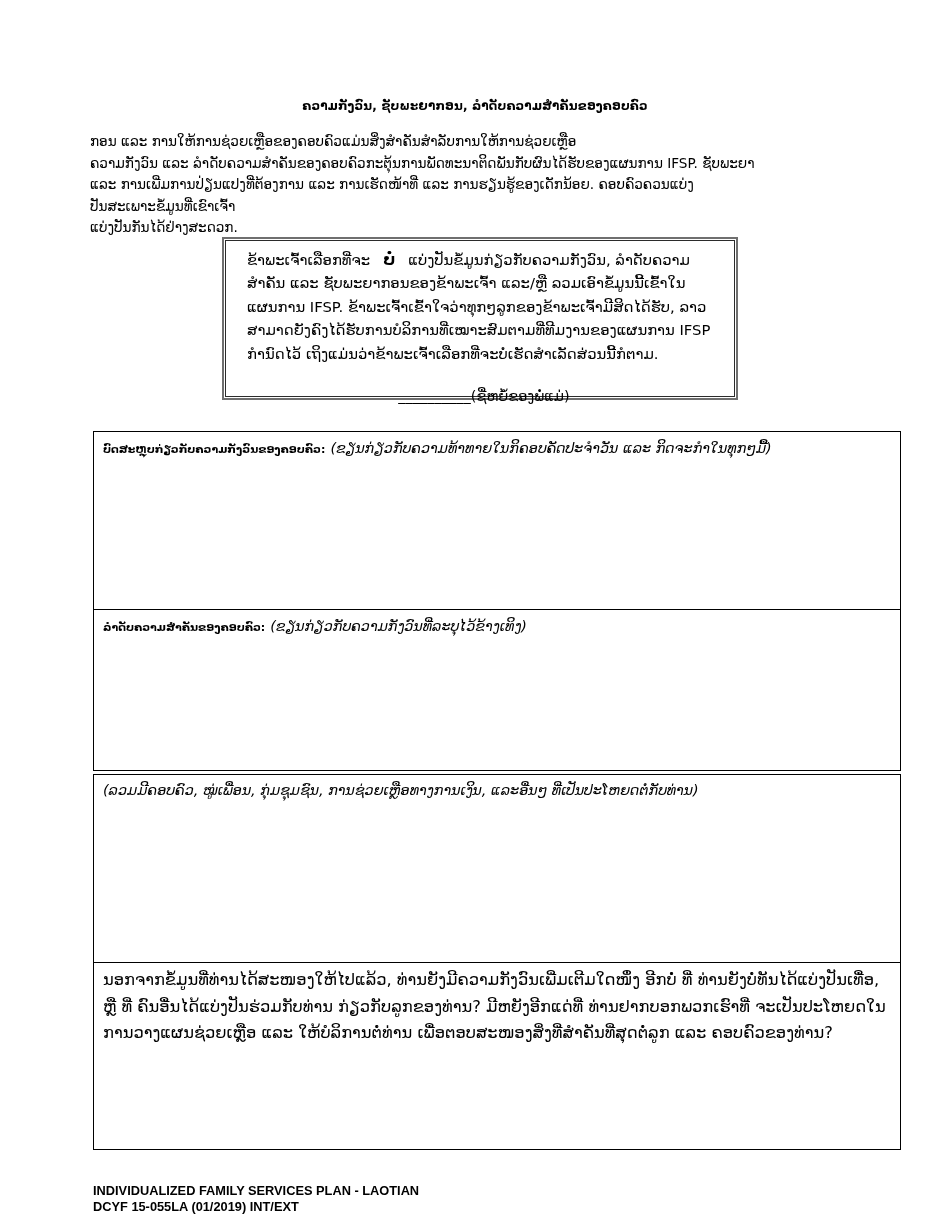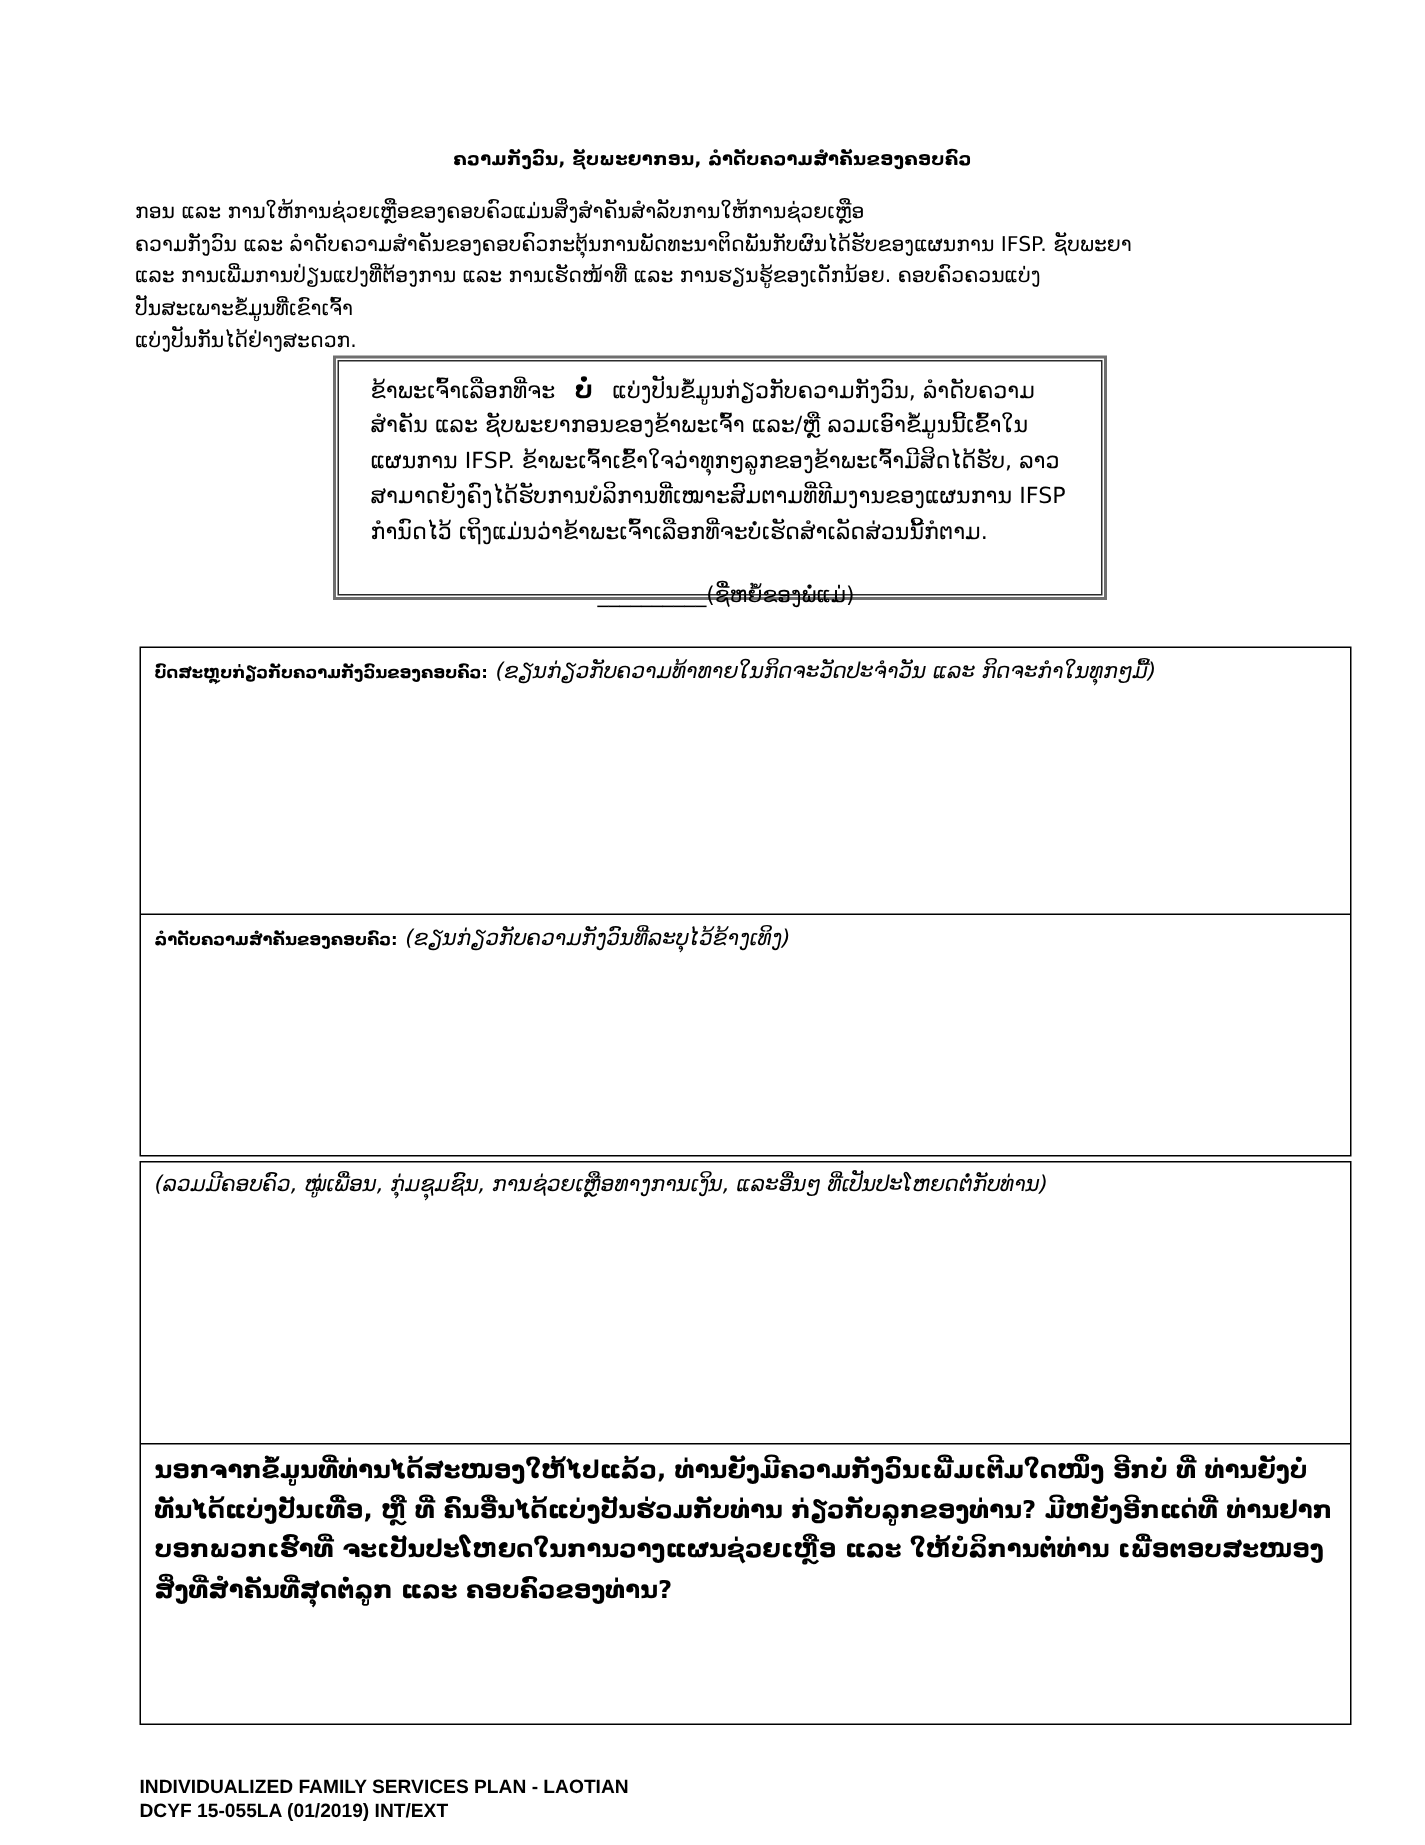--- a/index.html
+++ b/index.html
@@ -35,21 +35,21 @@
   .tbl-a{top:431px;}
   .tbl-b{top:774px;}
   .row{box-sizing:border-box;padding:4px 9px;overflow:hidden;}
   .row-1{height:178px;border-bottom:1px solid #000;}
   .row-2{height:160px;}
   .row-3{height:188px;border-bottom:1px solid #000;}
   .row-4{height:186px;}
   .h{font-weight:700;font-size:11px;line-height:24px;}
   .note{font-style:italic;font-weight:400;font-size:14.4px;}
   .note-block{display:block;font-style:italic;font-size:14.4px;line-height:23px;}
-  .q{font-weight:700;font-size:16.3px;line-height:26.6px;margin:0;}
+  .q{font-weight:400;font-size:16.3px;line-height:26.6px;margin:0;}
   .footer{
     position:absolute;left:93px;top:1183px;
     font-family:"Liberation Sans","DejaVu Sans",sans-serif;
     font-weight:700;font-size:12.8px;line-height:15.6px;
   }
 </style>
 </head>
 <body>
 
 <div class="page">
@@ -67,21 +67,21 @@
   <div class="optout">
     <div class="optout-inner">
       <p><span>ຂ້າພະເຈົ້າເລືອກທີ່ຈະ</span><span class="not-word">ບໍ່</span><span>ແບ່ງປັນຂໍ້ມູນກ່ຽວກັບຄວາມກັງວົນ, ລຳດັບຄວາມສຳຄັນ ແລະ ຊັບພະຍາກອນຂອງຂ້າພະເຈົ້າ ແລະ/ຫຼື ລວມເອົາຂໍ້ມູນນີ້ເຂົ້າໃນແຜນການ IFSP. ຂ້າພະເຈົ້າເຂົ້າໃຈວ່າທຸກໆລູກຂອງຂ້າພະເຈົ້າມີສິດໄດ້ຮັບ, ລາວສາມາດຍັງຄົງໄດ້ຮັບການບໍລິການທີ່ເໝາະສົມຕາມທີ່ທີມງານຂອງແຜນການ IFSP ກຳນົດໄວ້ ເຖິງແມ່ນວ່າຂ້າພະເຈົ້າເລືອກທີ່ຈະບໍ່ເຮັດສຳເລັດສ່ວນນີ້ກໍຕາມ.</span></p>
       <div class="sig-line"><span>__________</span><span>(ຊື່ຫຍໍ້ຂອງພໍ່ແມ່)</span></div>
     </div>
   </div>
 
   <div class="tbl tbl-a">
     <div class="row row-1">
       <span class="h">ບົດສະຫຼຸບກ່ຽວກັບຄວາມກັງວົນຂອງຄອບຄົວ:</span>
-      <span class="h note">(ຂຽນກ່ຽວກັບຄວາມທ້າທາຍໃນກິດຈະວັດປະຈຳວັນ ແລະ ກິດຈະກຳໃນທຸກໆມື້)</span>
+      <span class="h note">(ຂຽນກ່ຽວກັບຄວາມທ້າທາຍໃນກິຄອບຄັດປະຈຳວັນ ແລະ ກິດຈະກຳໃນທຸກໆມື້)</span>
       <div></div>
     </div>
     <div class="row row-2">
       <span class="h">ລຳດັບຄວາມສຳຄັນຂອງຄອບຄົວ:</span>
       <span class="h note">(ຂຽນກ່ຽວກັບຄວາມກັງວົນທີ່ລະບຸໄວ້ຂ້າງເທິງ)</span>
       <div></div>
     </div>
   </div>
 
   <div class="tbl tbl-b">

